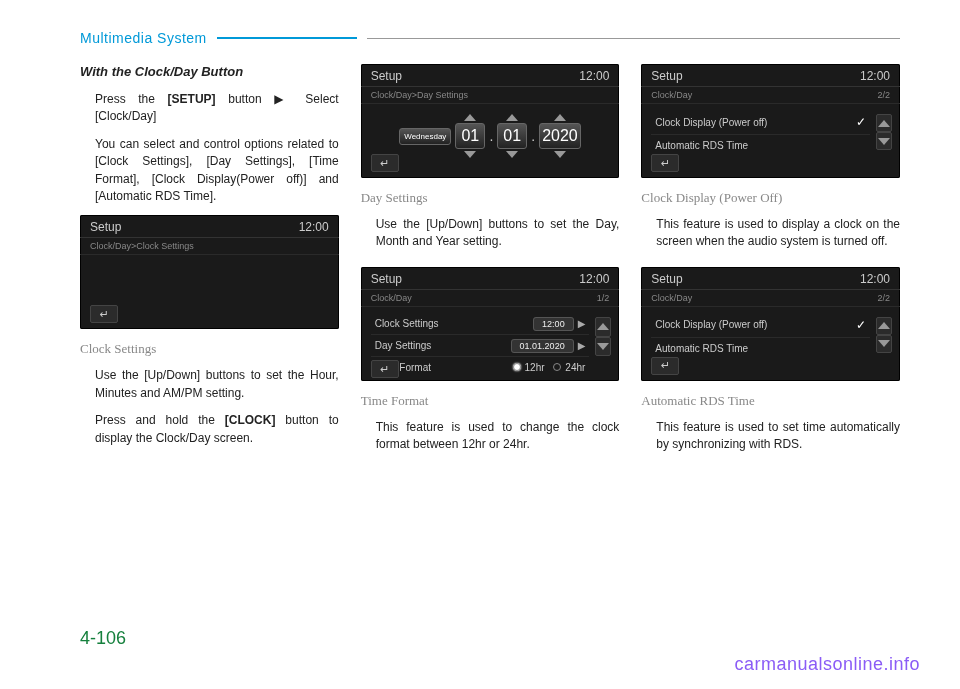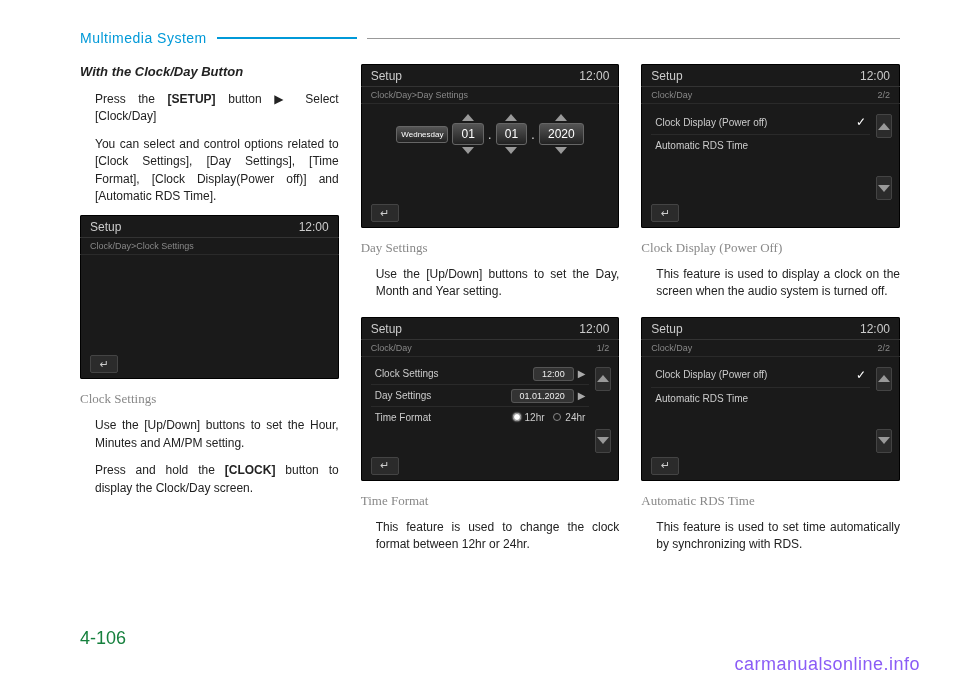--- a/index.html
+++ b/index.html
@@ -61,21 +61,21 @@
     color: #888;
     font-family: Georgia, 'Times New Roman', serif;
     font-size: 13px;
     margin-top: 2px;
   }
   b.inline { font-weight: bold; }
   
   .device {
     background: #1a1a1a;
     width: 100%;
-    height: 164px;
+    height: 114px;
     border-radius: 2px;
     color: #ddd;
     font-size: 10px;
     display: flex;
     flex-direction: column;
     box-shadow: 0 0 0 1px #000 inset;
   }
   .dev-top {
     display: flex;
     justify-content: space-between;
@@ -128,23 +128,23 @@
     width: 0; height: 0;
     border-left: 6px solid transparent;
     border-right: 6px solid transparent;
   }
   .tri.up { border-bottom: 7px solid #999; }
   .tri.dn { border-top: 7px solid #999; }
   .pill {
     background: linear-gradient(#555,#222);
     border: 1px solid #666;
     border-radius: 3px;
-    padding: 3px 8px;
+    padding: 3px 2px;
     color: #fff;
-    font-size: 12px;
+    font-size: 16px;
     min-width: 30px;
     text-align: center;
   }
   .pill.wide { min-width: 40px; }
   .colon { color: #ccc; font-size: 14px; font-weight: bold; }
   .dot { color: #ccc; font-size: 14px; }
   
   .menulist { display: flex; flex-direction: column; }
   .menurow {
     display: flex;

